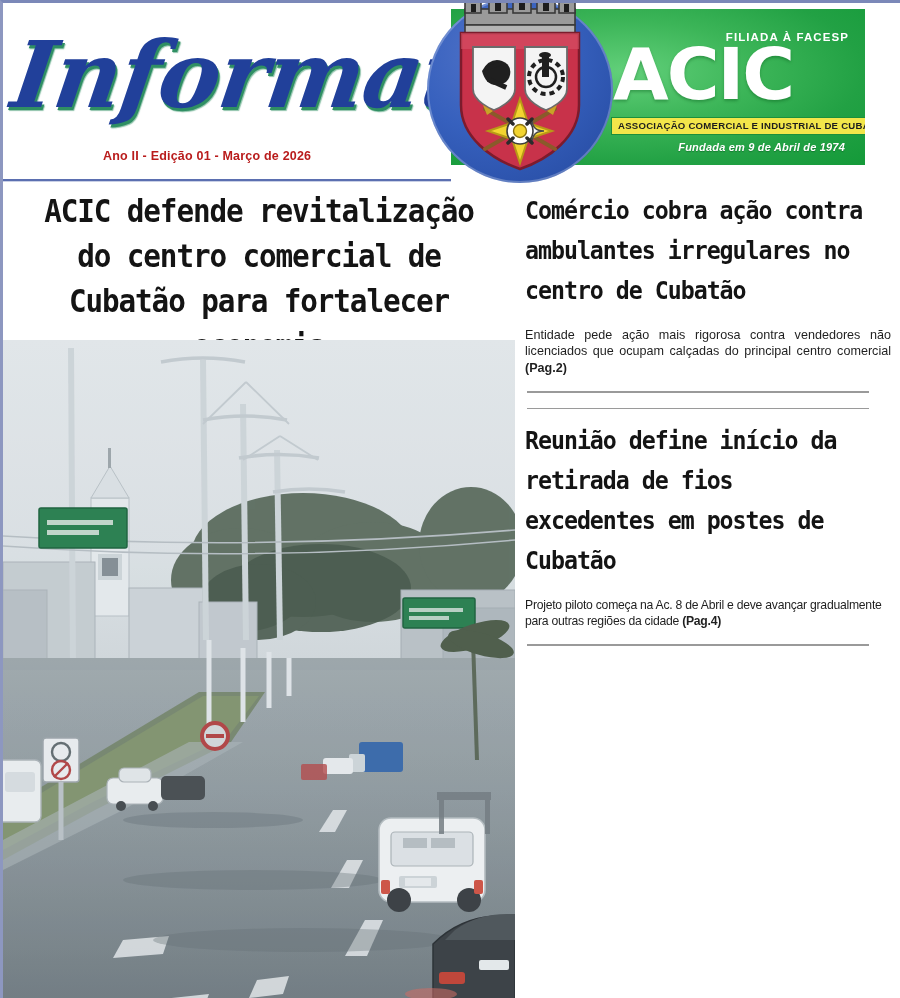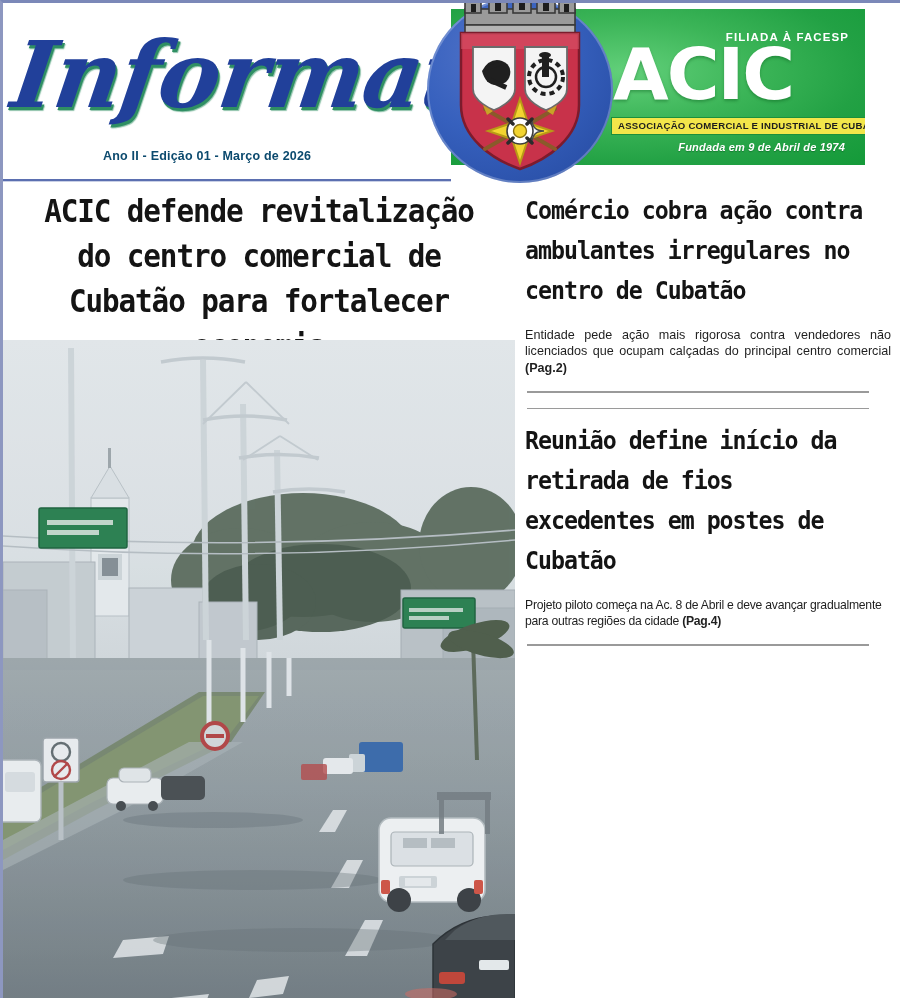--- a/index.html
+++ b/index.html
@@ -36,21 +36,21 @@
     letter-spacing:-1px;
     white-space:nowrap;
     text-shadow:
       2px 3px 0 #2f8f63,
       3px 4px 1px rgba(47,143,99,.55);
     transform:skewX(-8deg);
     transform-origin:left center;
   }
   .mast-edition{
     position:absolute;left:100px;top:146px;
-    font-size:12.5px;font-weight:700;color:#0c4a6e;
+    font-size:12.5px;font-weight:700;color:#b91c1c;
     letter-spacing:.2px;
   }
   .mast-rule{
     position:absolute;left:0;top:176px;width:448px;height:3px;
     background:linear-gradient(to bottom,#5b6fb0 0 2px,#c9d0e6 2px 3px);
   }
 
   
   #acic-banner{
     position:absolute;left:448px;top:6px;width:414px;height:156px;

